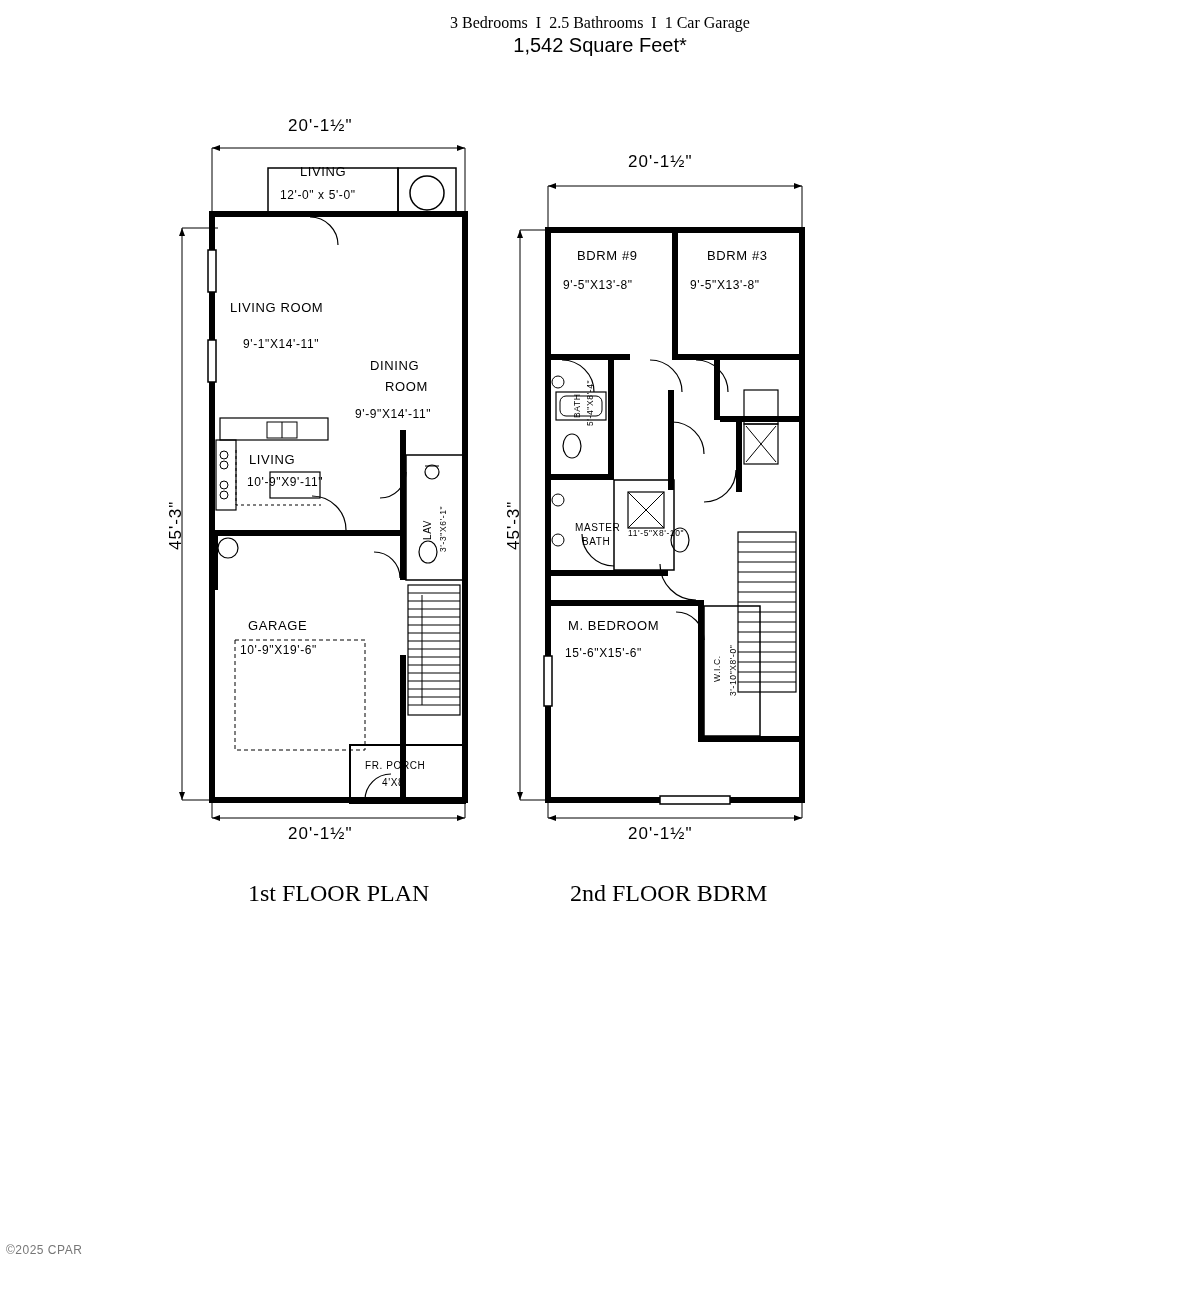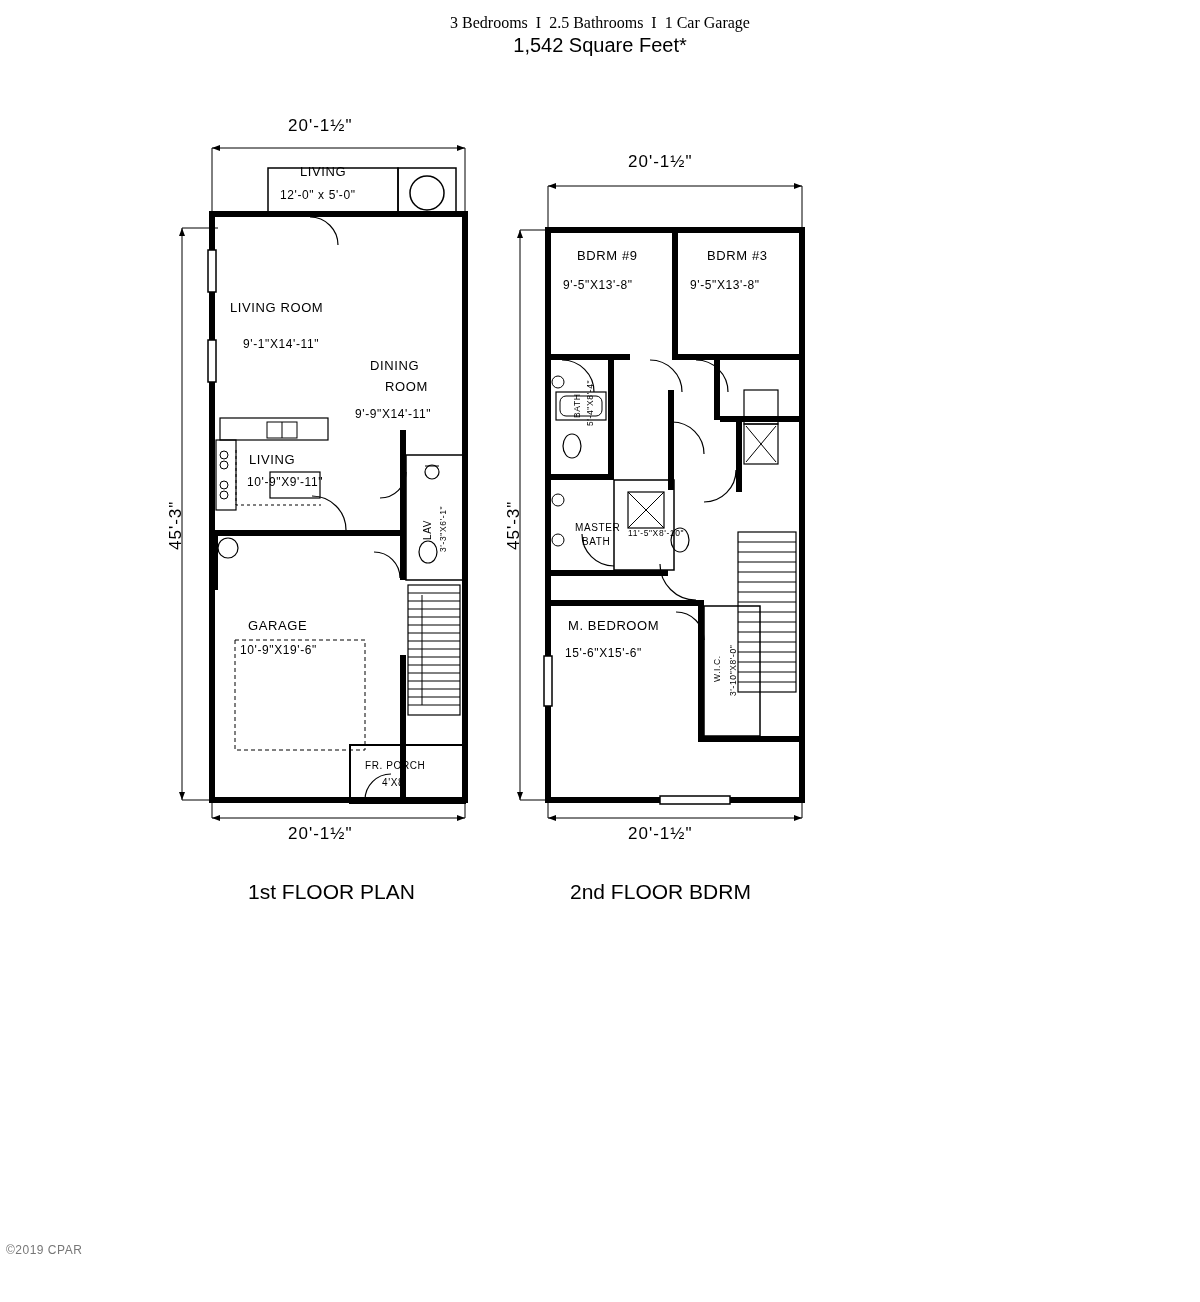--- a/index.html
+++ b/index.html
@@ -73,22 +73,22 @@
   }
   .dimtext {
     position: absolute;
     font-family: "Liberation Sans", sans-serif;
     font-size: 17px;
     letter-spacing: 1px;
     white-space: nowrap;
   }
   .caption {
     position: absolute;
-    font-family: Liberation Sans, sans-serif;
-    font-size: 21px;
+    font-family: Liberation Serif, serif;
+    font-size: 24px;
     white-space: nowrap;
   }
   .copyright {
     position: absolute;
     left: 6px;
     top: 1243px;
     font-family: "Liberation Sans", sans-serif;
     font-size: 12px;
     color: #777;
     letter-spacing: 0.5px;
@@ -338,13 +338,13 @@
     <div class="lbl lbl-dim" style="left:65px; top:546px;">15'-6"X15'-6"</div>
 
     <div class="lbl lbl-xs vert" style="left:212px; top:582px;">W.I.C.</div>
     <div class="lbl lbl-xs vert" style="left:228px; top:596px;">3'-10"X8'-0"</div>
 
     <div class="caption" style="left:70px; top:780px;">2nd FLOOR BDRM</div>
   </div>
 
 </div>
 
-<div class="copyright">©2019 CPAR</div>
+<div class="copyright">©2025 CPAR</div>
 
 </body></html>

